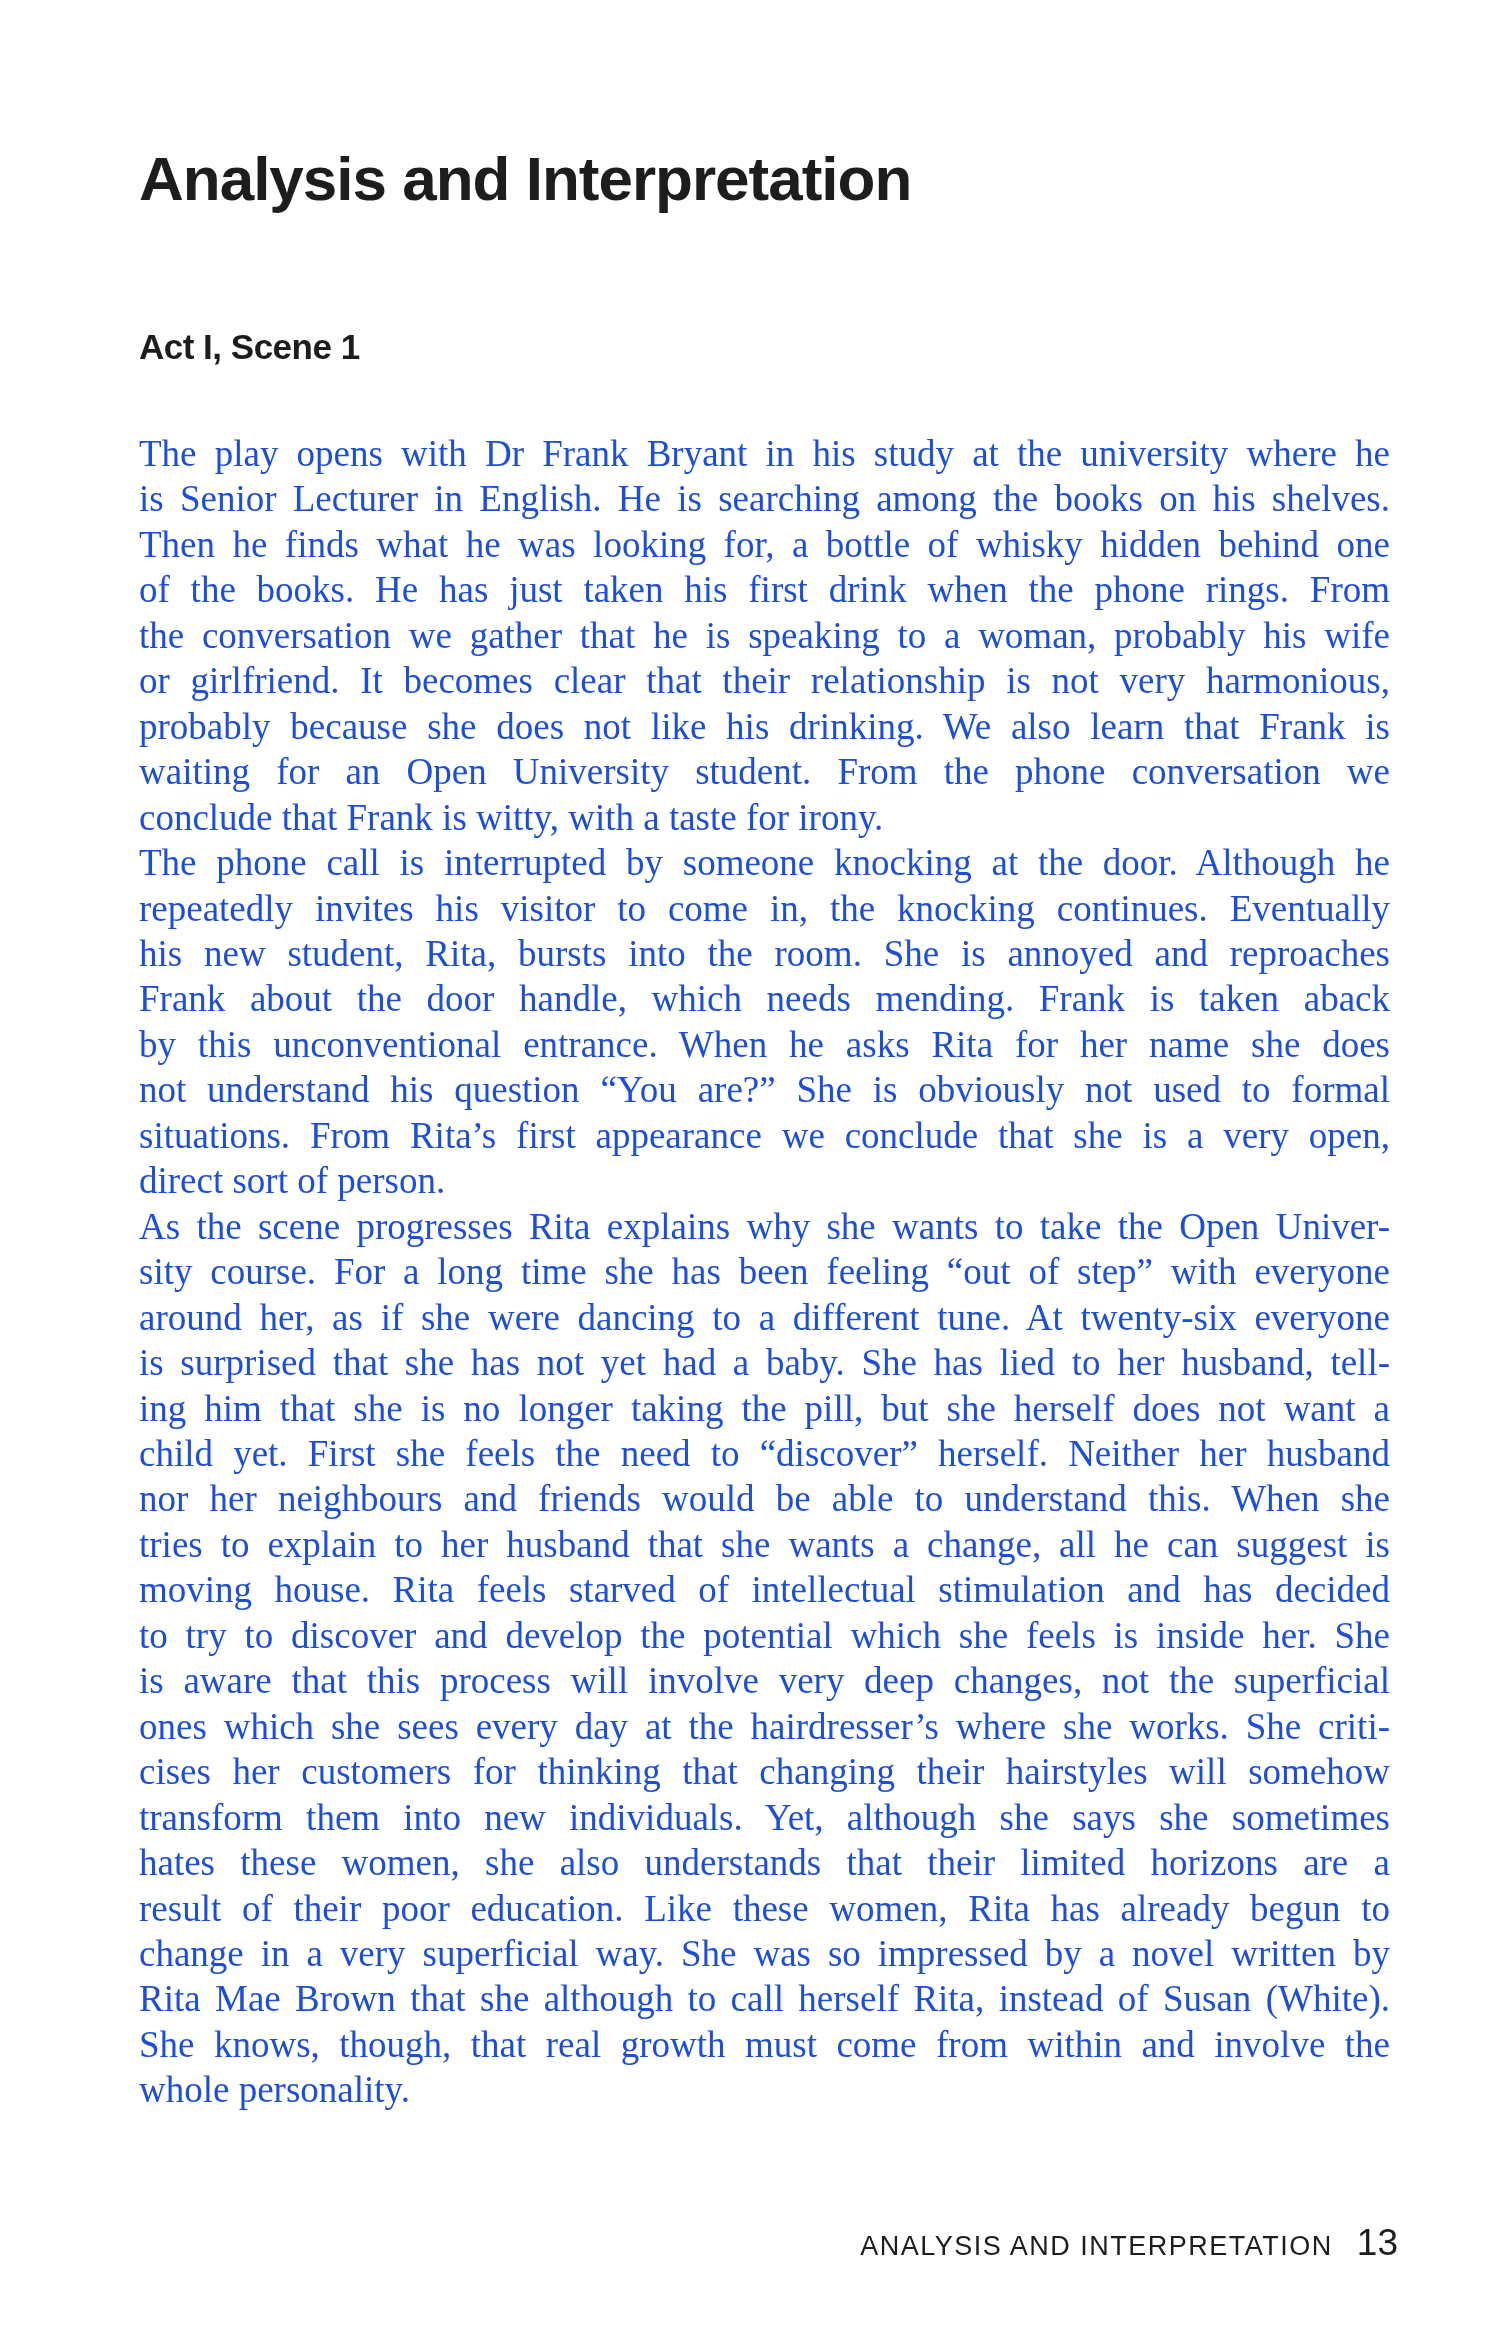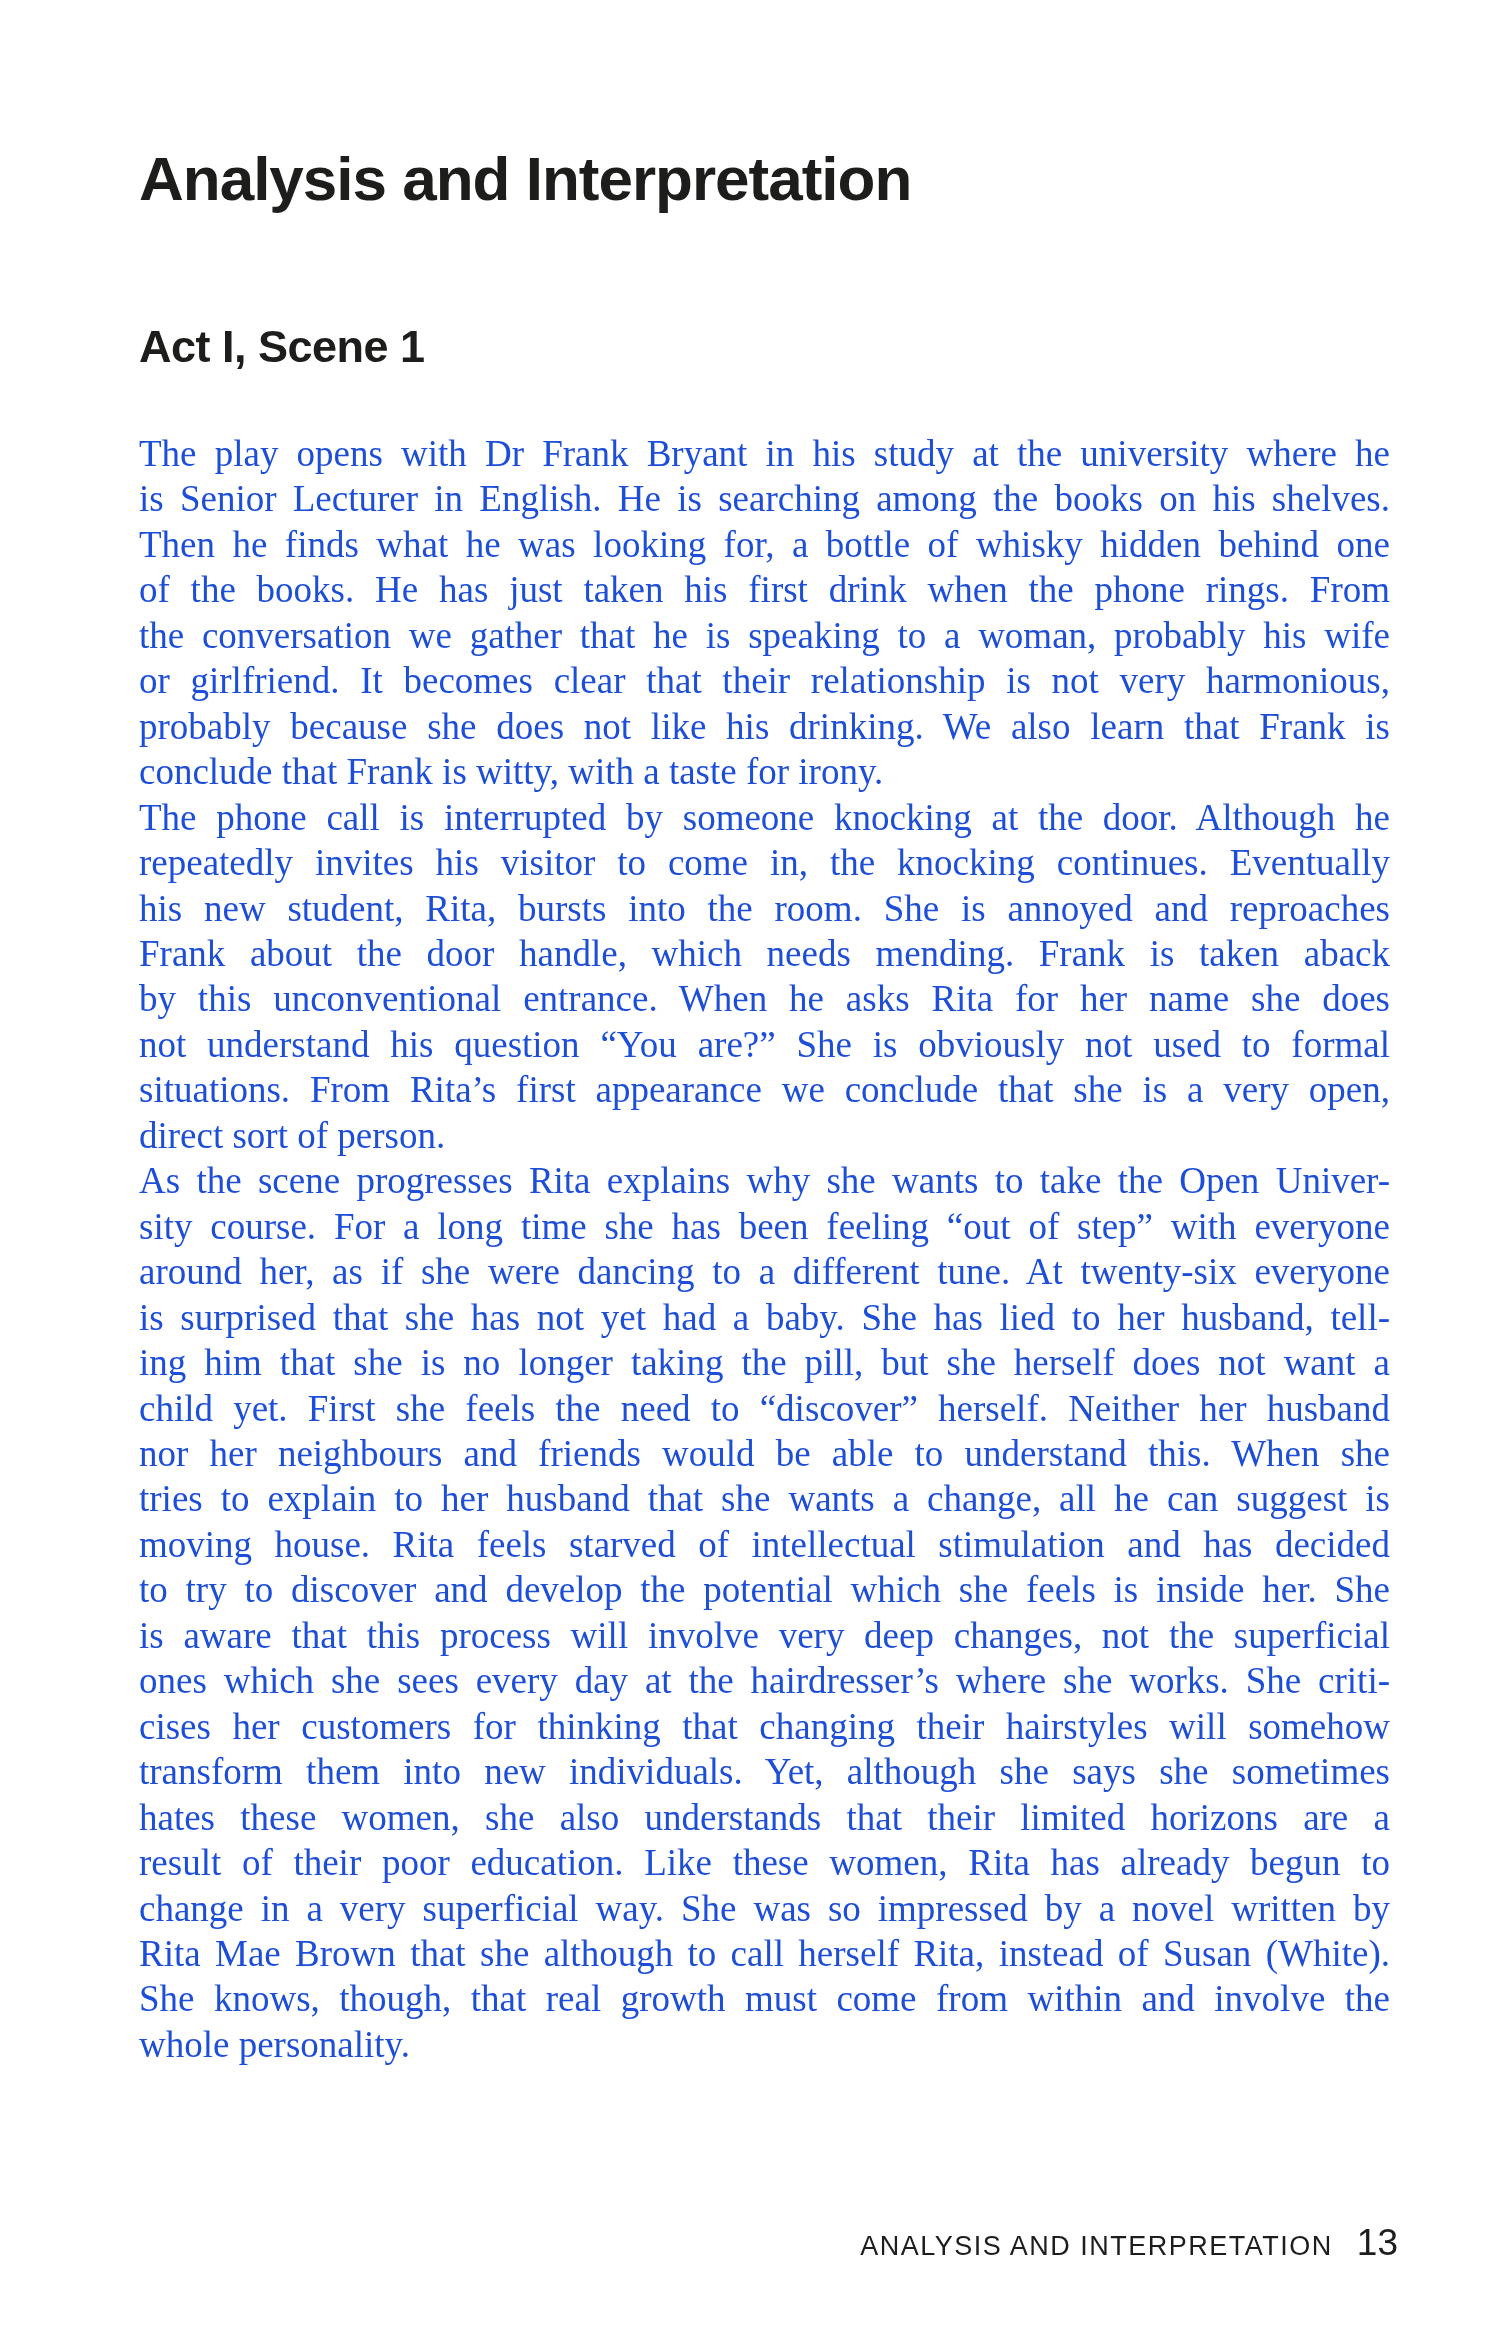--- a/index.html
+++ b/index.html
@@ -30,21 +30,21 @@
     color: #1d1d1b;
     white-space: nowrap;
   }
   .section-heading {
     position: absolute;
     left: 139px;
     top: 322px;
     margin: 0;
     font-family: "Liberation Sans", sans-serif;
     font-weight: 700;
-    font-size: 45px;
+    font-size: 35px;
     line-height: 50px;
     letter-spacing: -0.5px;
     color: #1d1d1b;
     white-space: nowrap;
   }
   .body-text {
     position: absolute;
     left: 139px;
     top: 431px;
     width: 1251px;
@@ -91,20 +91,21 @@
   <h2 class="section-heading">Act I, Scene 1</h2>
 
   <div class="body-text" id="body-container">
       <div class="body-line justify-full">The play opens with Dr Frank Bryant in his study at the university where he</div>
       <div class="body-line justify-full">is Senior Lecturer in English. He is searching among the books on his shelves.</div>
       <div class="body-line justify-full">Then he finds what he was looking for, a bottle of whisky hidden behind one</div>
       <div class="body-line justify-full">of the books. He has just taken his first drink when the phone rings. From</div>
       <div class="body-line justify-full">the conversation we gather that he is speaking to a woman, probably his wife</div>
       <div class="body-line justify-full">or girlfriend. It becomes clear that their relationship is not very harmonious,</div>
       <div class="body-line justify-full">probably because she does not like his drinking. We also learn that Frank is</div>
+      <div class="body-line justify-full">waiting for an Open University student. From the phone conversation we</div>
       <div class="body-line">conclude that Frank is witty, with a taste for irony.</div>
       <div class="body-line justify-full">The phone call is interrupted by someone knocking at the door. Although he</div>
       <div class="body-line justify-full">repeatedly invites his visitor to come in, the knocking continues. Eventually</div>
       <div class="body-line justify-full">his new student, Rita, bursts into the room. She is annoyed and reproaches</div>
       <div class="body-line justify-full">Frank about the door handle, which needs mending. Frank is taken aback</div>
       <div class="body-line justify-full">by this unconventional entrance. When he asks Rita for her name she does</div>
       <div class="body-line justify-full">not understand his question “You are?” She is obviously not used to formal</div>
       <div class="body-line justify-full">situations. From Rita’s first appearance we conclude that she is a very open,</div>
       <div class="body-line">direct sort of person.</div>
       <div class="body-line justify-full">As the scene progresses Rita explains why she wants to take the Open Univer-</div>

